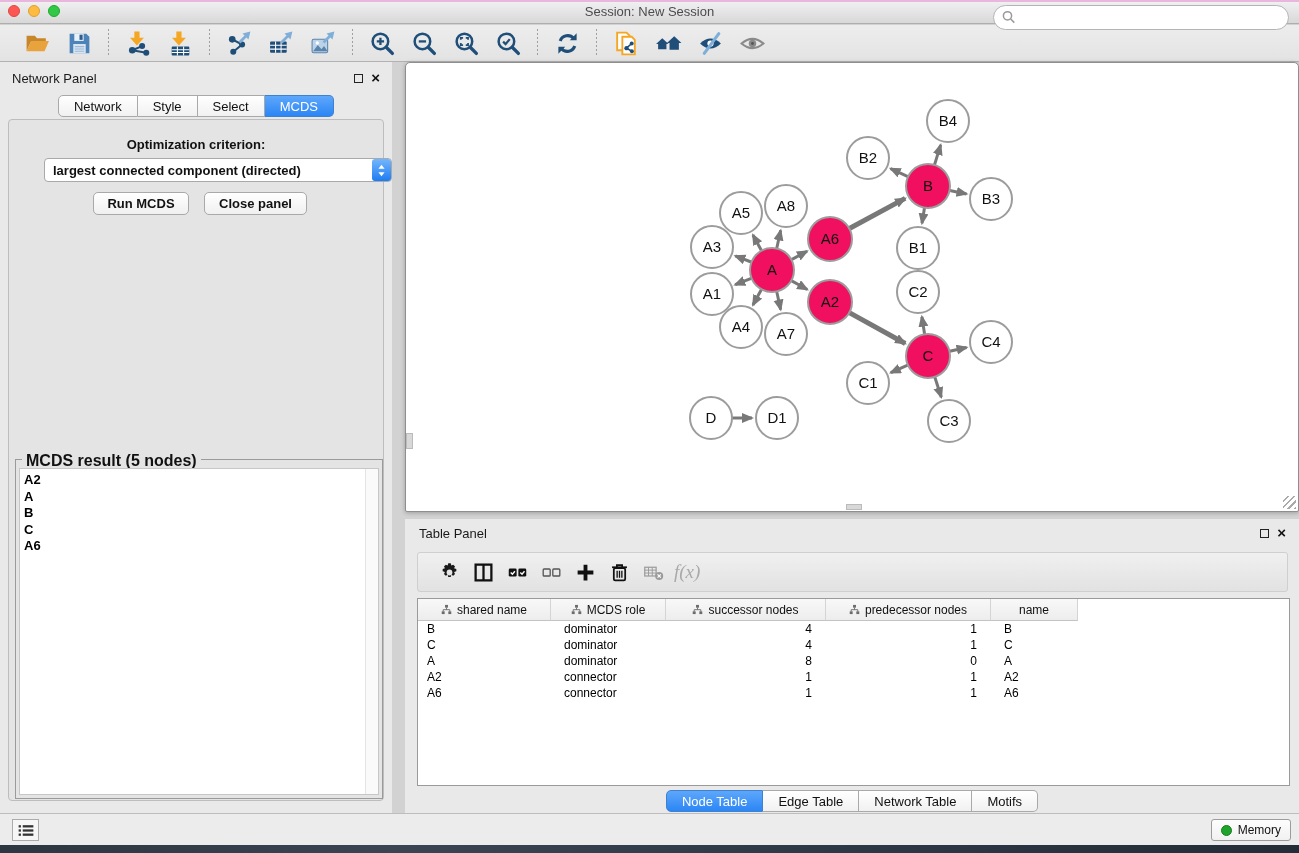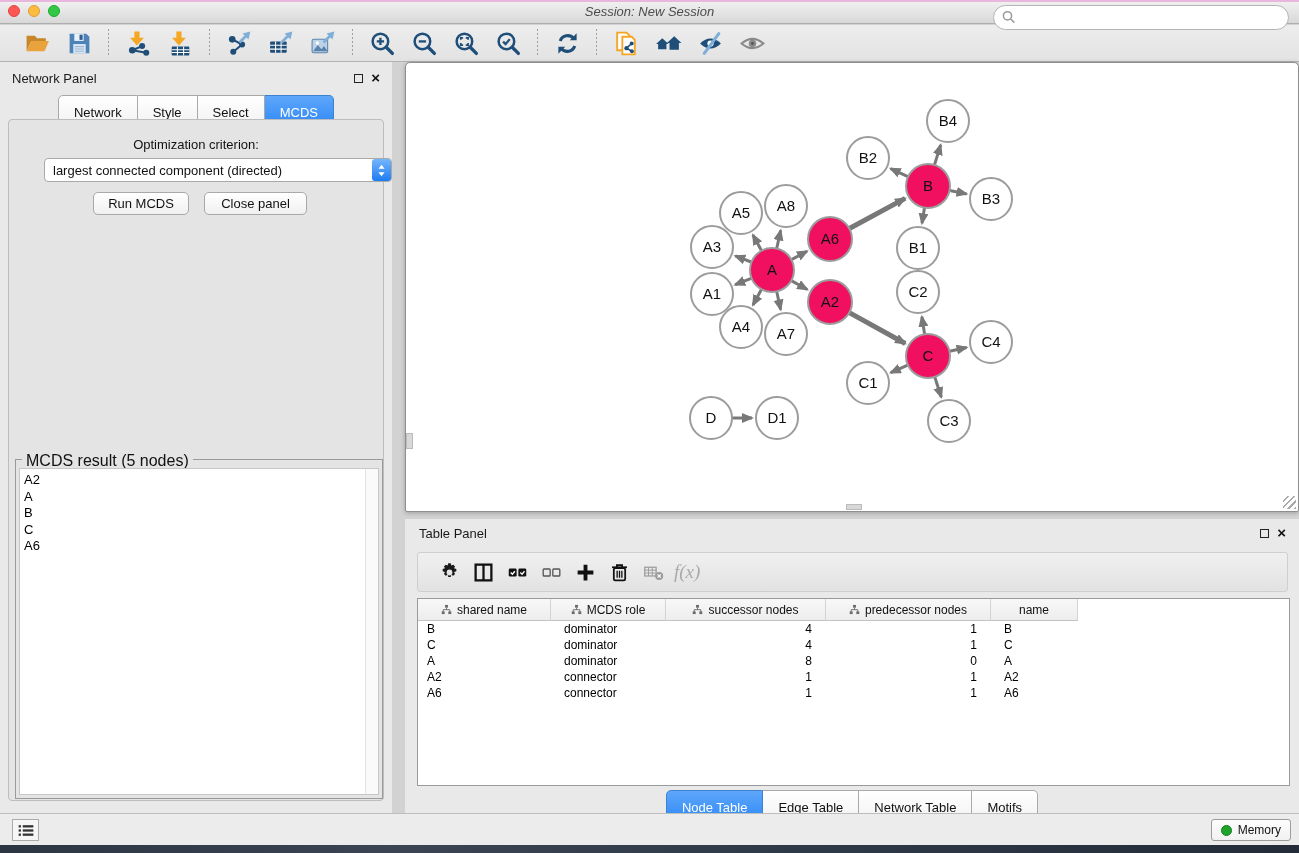--- a/index.html
+++ b/index.html
@@ -11,21 +11,21 @@
   #titlebar { position:absolute; left:0; top:0; width:1299px; height:24px;
     background:linear-gradient(#f2f2f2,#d8d8d8); border-bottom:1px solid #aeaeae; }
   #titlebar .topline { position:absolute; top:0; left:0; right:0; height:2px; background:#e9b6dd; }
   .lights { position:absolute; display:flex; gap:8px; }
   #titlebar .lights { left:8px; top:5px; }
   .light { width:12px; height:12px; border-radius:50%; }
   .light.red { background:#fc5753; border:1px solid #df4744; }
   .light.yellow { background:#fdbc40; border:1px solid #de9f34; }
   .light.green { background:#33c748; border:1px solid #1aab29; }
   #titlebar .title { position:absolute; top:4px; left:0; right:0; text-align:center;
-    font-size:13px; color:#4c4c4c;font-style:italic; }
+    font-size:13px; color:#4c4c4c; }
 
   
   #toolbar { position:absolute; left:0; top:25px; width:1299px; height:37px;
     background:linear-gradient(#ededed,#e3e3e3); border-bottom:1px solid #b2b2b2;
     display:flex; align-items:center; padding-left:16px; }
   .tool { width:30px; height:30px; margin:0 6px; display:flex; align-items:center; justify-content:center; cursor:default; }
   .tool svg { width:27px; height:27px; }
   .tb-sep { width:1px; height:28px; margin:0 8px;
     background-image:linear-gradient(#9f9f9f 40%, transparent 40%); background-size:1px 4px; }
   #search-wrap { position:absolute; right:10px; top:5px; width:296px; height:25px; }
@@ -39,26 +39,26 @@
   .float-box { width:9px; height:9px; border:1.5px solid #222; display:inline-block; }
   .close-x { font-size:15px; font-weight:bold; color:#111; line-height:10px; }
 
   
   #control-panel { position:absolute; left:0; top:62px; width:392px; height:751px; background:#e9e9e9; }
   #cp-title { position:absolute; left:12px; top:9px; }
   #cp-btns { right:12px; top:11px; }
   #cp-tabs { position:absolute; top:33px; left:0; right:0; display:flex; justify-content:center; }
   .seg { height:22px; font-size:13px; display:flex; align-items:center; justify-content:center;
     background:linear-gradient(#fff,#f1f1f1); border:1px solid #a9a9a9; border-left:none;
-    padding:16px 15px; color:#111; cursor:default; }
+    padding:4px 15px; color:#111; cursor:default; }
   .seg:first-child { border-left:1px solid #a9a9a9; border-radius:5px 0 0 5px; }
   .seg:last-child { border-radius:0 5px 5px 0; }
   .seg.active { background:linear-gradient(#5ea7fb,#2c86f5); color:#fff; border-color:#3d82cf; }
   #cp-content { position:absolute; left:8px; top:57px; width:376px; height:682px;
-    background:#e4e4e4; border:1px solid #bdbdbd; border-radius:4px; }
+    background:#e4e4e4; border:1px solid #bdbdbd; border-radius:4px;font-weight:bold; }
   #opt-label { position:absolute; top:17px; left:0; right:0; text-align:center; font-size:13px; color:#111; }
   #criterion { position:absolute; left:35px; top:38px; width:348px; height:24px; background:#fff;
     border:1px solid #a9a9a9; border-radius:4px; display:flex; align-items:center; cursor:default; }
   #criterion .val { flex:1; font-size:13px; padding-left:8px; color:#111; white-space:nowrap; }
   #criterion .stepper { width:19px; height:22px; border-radius:3px;
     background:linear-gradient(#74b6fc,#1d7cf2); display:flex; align-items:center; justify-content:center; }
   #criterion .stepper svg { width:9px; height:15px; }
   .aqua-btn { position:absolute; height:23px; background:linear-gradient(#fff,#f0f0f0);
     border:1px solid #a9a9a9; border-radius:5px; font-size:13px; color:#111;
     display:flex; align-items:center; justify-content:center; cursor:default; }

